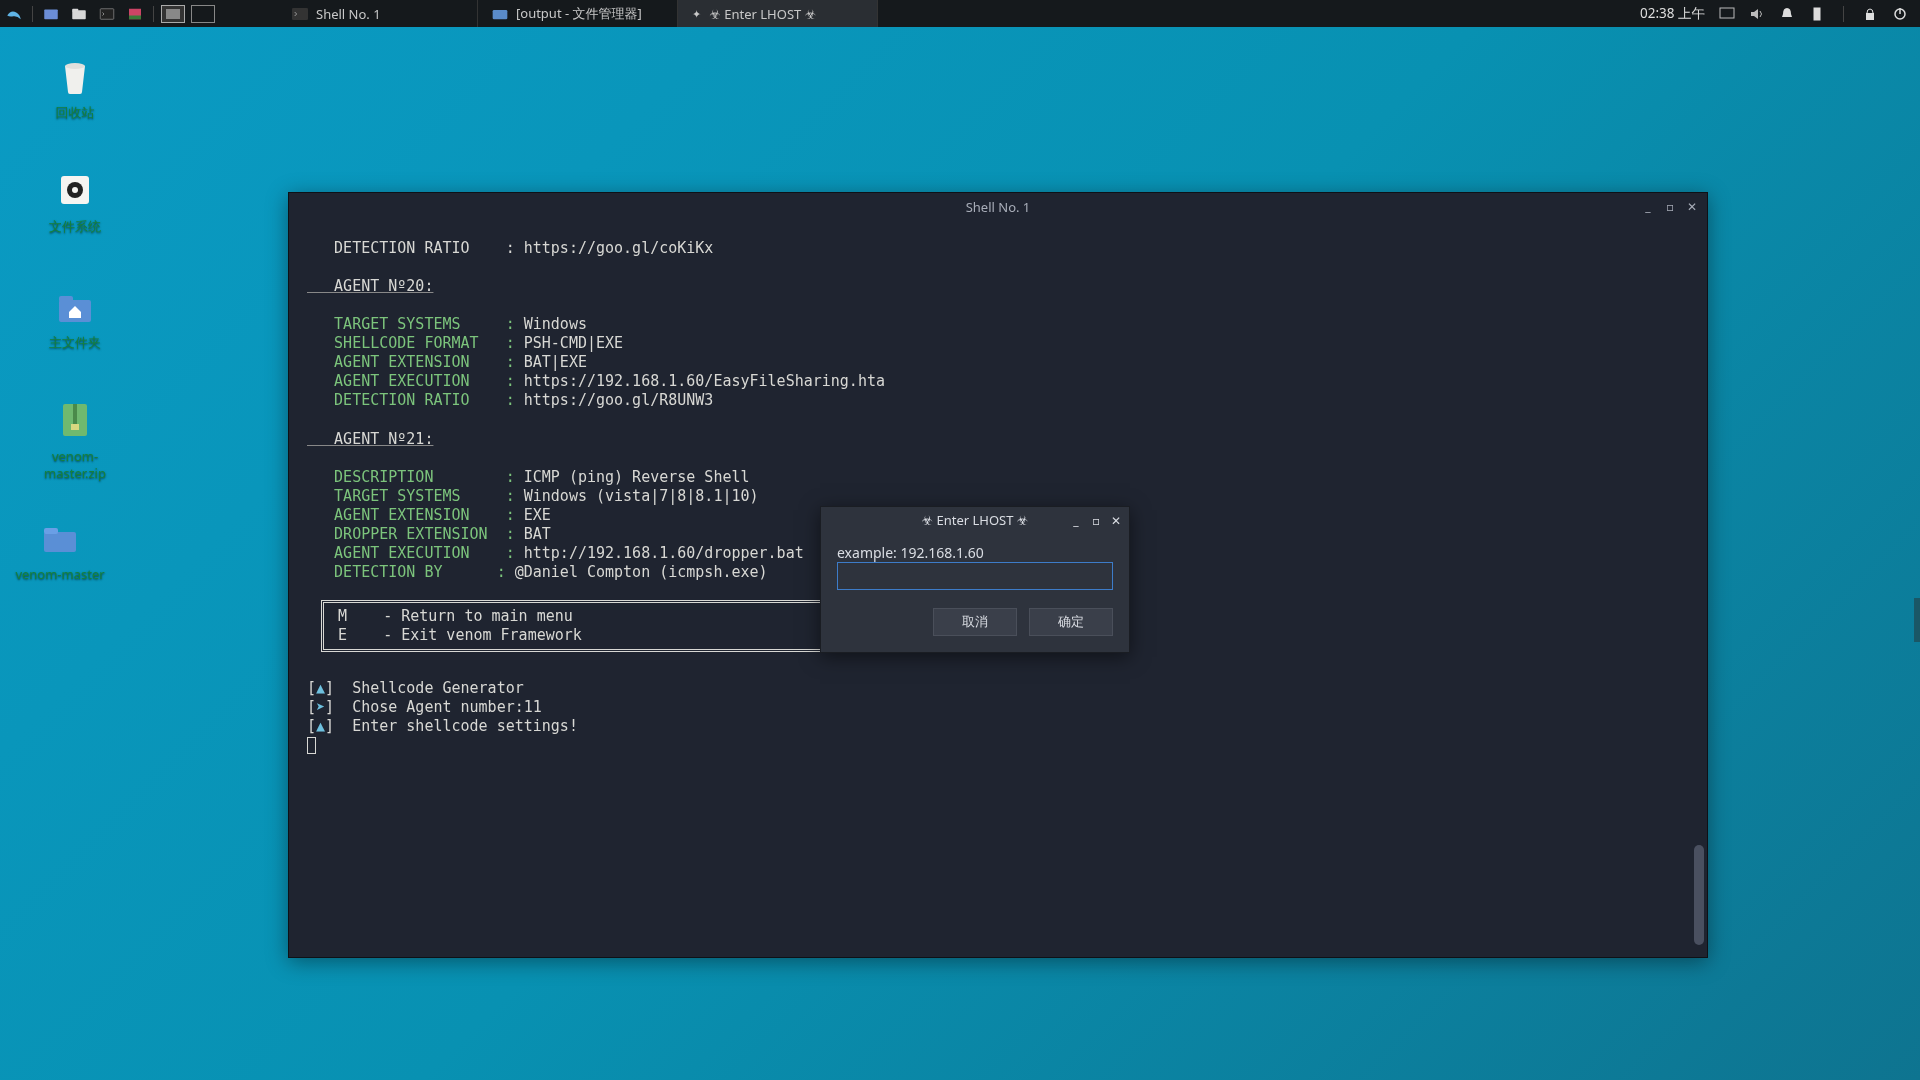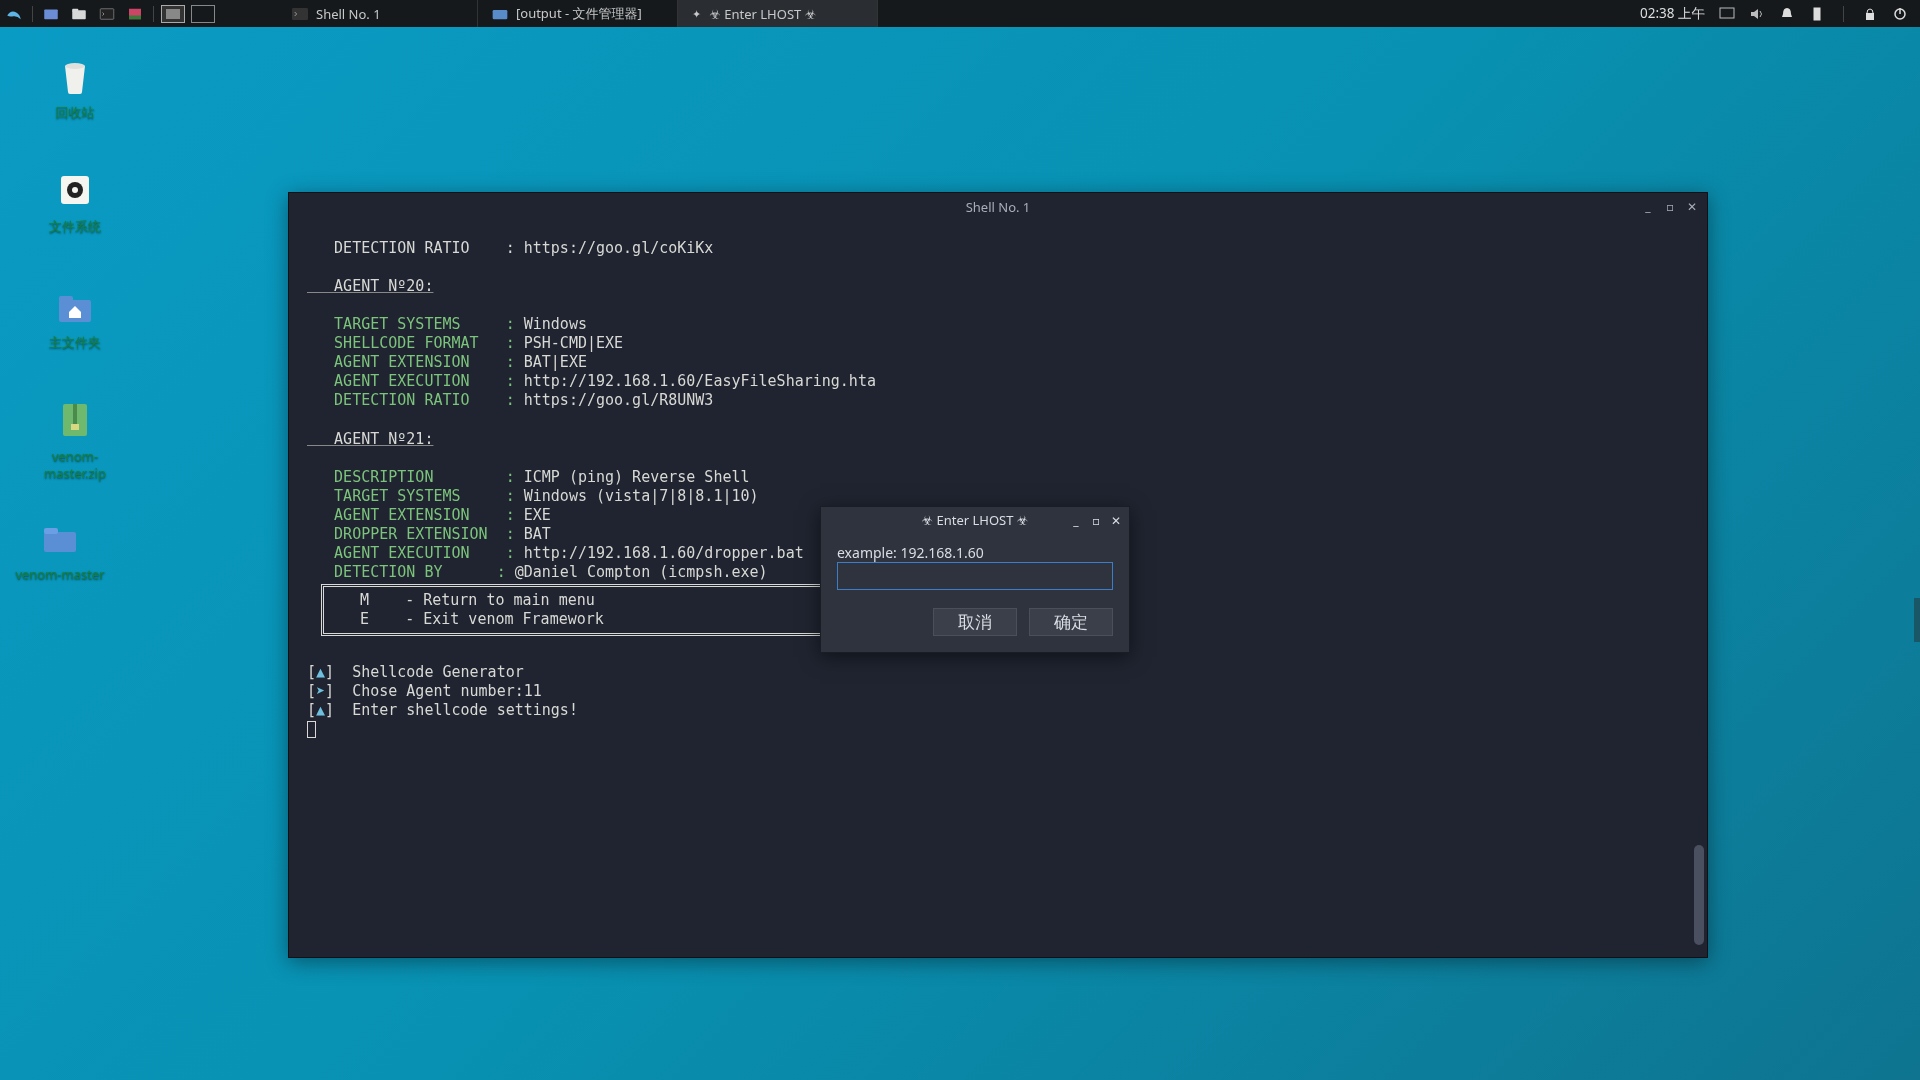--- a/index.html
+++ b/index.html
@@ -156,22 +156,22 @@
 }
 .term-body .grn { color: #7cc47c; }
 .term-body .cyn { color: #6ec0de; }
 .term-body .bracket { color: #d8d8d4; }
 .menu-box {
   border: 1px solid #d8d8d4;
   border-left: 3px double #d8d8d4;
   border-right: 3px double #d8d8d4;
   border-top: 3px double #d8d8d4;
   border-bottom: 3px double #d8d8d4;
-  padding: 4px 36px;
-  margin: 2px 14px 8px 14px;
+  padding: 4px 14px;
+  margin: 18px 14px 8px 14px;
   width: 530px;
 }
 .cursor-block {
   display:inline-block;
   width: 9px;
   height: 17px;
   border:1px solid #d8d8d4;
   vertical-align: text-bottom;
 }
 .term-scroll {
@@ -228,21 +228,21 @@
   gap: 12px;
   margin-top: 18px;
 }
 .dialog button {
   width: 84px;
   height: 28px;
   background: #3a3f4a;
   border: 1px solid #4a4f5a;
   color: #dadde3;
   cursor: pointer;
-  font-size: 17px;
+  font-size: 13px;
 }
 
 
 .edge-strip {
   position: absolute;
   right: 0;
   top: 598px;
   width: 6px;
   height: 44px;
   background: #1a5766;
@@ -410,21 +410,21 @@
     </div>
   </div>
   <div class="term-body">
 <span><span>   DETECTION RATIO    : </span><span>https://goo.gl/coKiKx</span></span>
 
 <span class="uline">   AGENT Nº20:</span>
 
 <span><span class="grn">   TARGET SYSTEMS     : </span><span>Windows</span></span>
 <span><span class="grn">   SHELLCODE FORMAT   : </span><span>PSH-CMD|EXE</span></span>
 <span><span class="grn">   AGENT EXTENSION    : </span><span>BAT|EXE</span></span>
-<span><span class="grn">   AGENT EXECUTION    : </span><span>http://192.168.1.60/EasyFileSharing.hta</span></span>
+<span><span class="grn">   AGENT EXECUTION    : </span><span>https://192.168.1.60/EasyFileSharing.hta</span></span>
 <span><span class="grn">   DETECTION RATIO    : </span><span>https://goo.gl/R8UNW3</span></span>
 
 <span class="uline">   AGENT Nº21:</span>
 
 <span><span class="grn">   DESCRIPTION        : </span><span>ICMP (ping) Reverse Shell</span></span>
 <span><span class="grn">   TARGET SYSTEMS     : </span><span>Windows (vista|7|8|8.1|10)</span></span>
 <span><span class="grn">   AGENT EXTENSION    : </span><span>EXE</span></span>
 <span><span class="grn">   DROPPER EXTENSION  : </span><span>BAT</span></span>
 <span><span class="grn">   AGENT EXECUTION    : </span><span>http://192.168.1.60/dropper.bat</span></span>
 <span><span class="grn">   DETECTION BY      : </span><span>@Daniel Compton (icmpsh.exe)</span></span>

